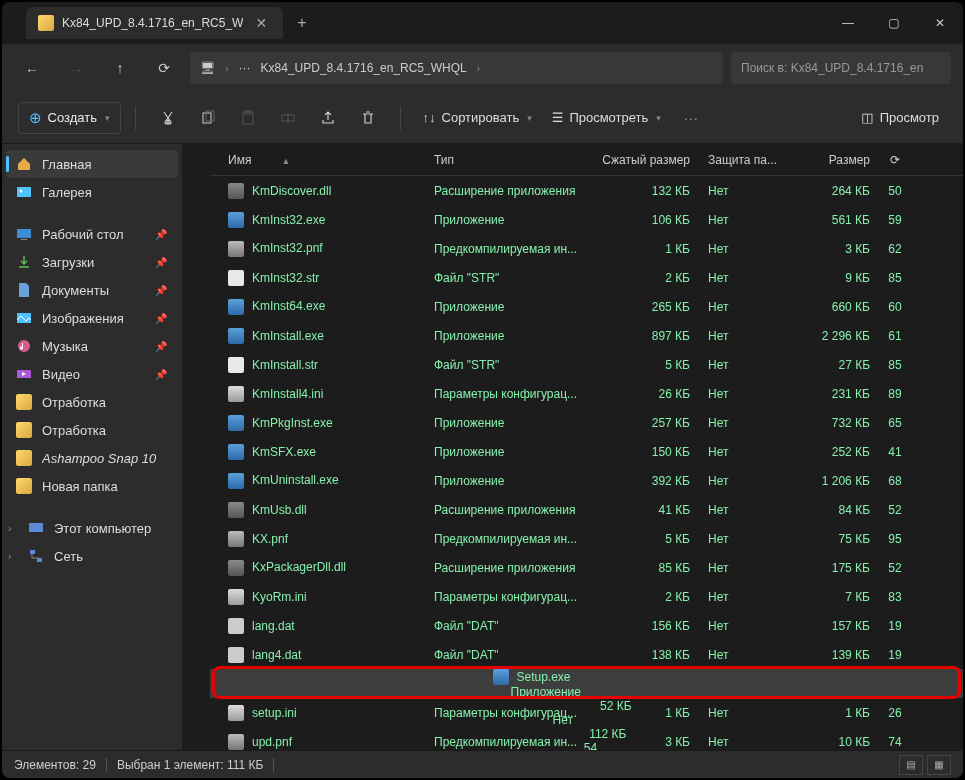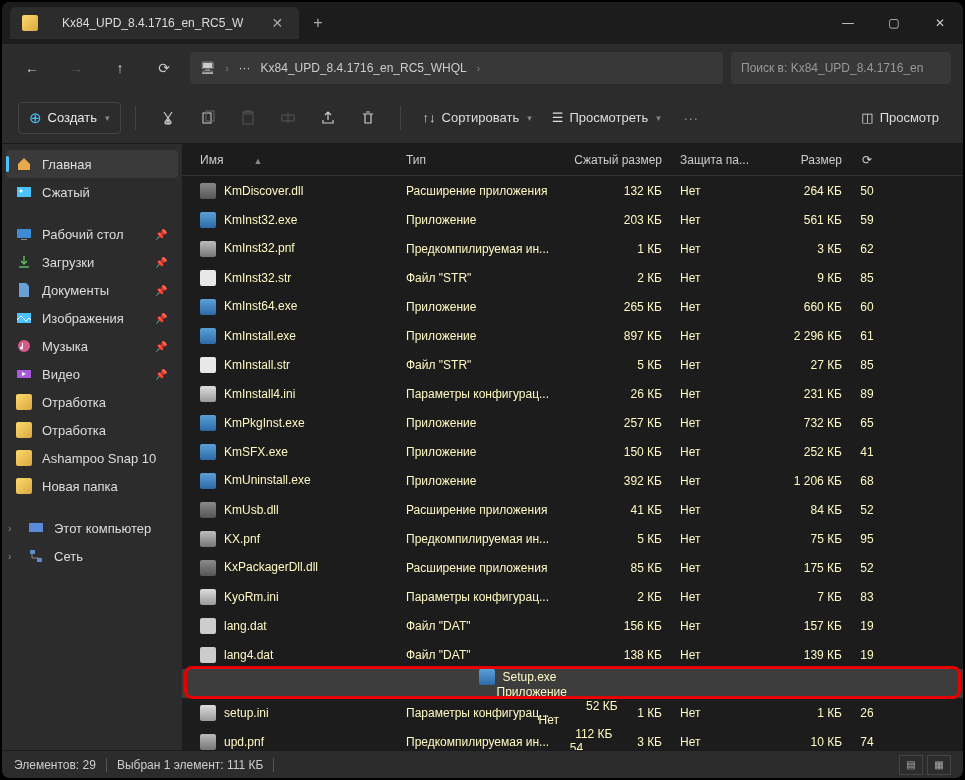--- a/index.html
+++ b/index.html
@@ -1,62 +1,62 @@
 <!DOCTYPE html>
 <html><head>
 <meta charset="utf-8">
 <style>
 * { margin: 0; padding: 0; box-sizing: border-box; font-family: 'Segoe UI', Arial, sans-serif; }
 body { background: #000; width: 965px; height: 780px; overflow: hidden; }
 .window { width: 961px; height: 776px; margin: 2px; background: #1c1c1c; border-radius: 8px; overflow: hidden; display: flex; flex-direction: column; color: #e8e8e8; font-size: 12px; }
 
 .titlebar { height: 42px; display: flex; align-items: center; background: #1c1c1c; }
-.tab { display: flex; align-items: center; gap: 24px; padding: 8px 12px; background: #2c2c2c; border-radius: 6px 6px 0 0; margin-left: 8px; min-width: 200px; }
+.tab { display: flex; align-items: center; gap: 8px; padding: 8px 12px; background: #2c2c2c; border-radius: 6px 6px 0 0; margin-left: 24px; min-width: 200px; }
 .tab-icon { width: 16px; height: 16px; background: linear-gradient(135deg,#ffd96a,#d9a843); border-radius: 2px; }
 .tab-title { font-size: 12px; color: #ddd; white-space: nowrap; overflow: hidden; text-overflow: ellipsis; flex: 1; }
 .tab-close { font-size: 14px; color: #aaa; cursor: pointer; padding: 0 4px; }
 .newtab { font-size: 16px; color: #aaa; padding: 0 14px; cursor: pointer; }
 .titlebar-right { margin-left: auto; display: flex; }
 .win-btn { width: 46px; height: 42px; display: flex; align-items: center; justify-content: center; color: #ccc; cursor: pointer; font-size: 12px; }
 
 .navbar { height: 48px; background: #2c2c2c; display: flex; align-items: center; padding: 0 12px; gap: 8px; }
 .nav-btn { width: 36px; height: 36px; display: flex; align-items: center; justify-content: center; color: #ccc; cursor: pointer; font-size: 14px; border-radius: 4px; }
 .nav-disabled { color: #555; }
 .addressbar { flex: 1; background: #383838; border-radius: 4px; height: 32px; display: flex; align-items: center; padding: 0 10px; gap: 10px; color: #ccc; font-size: 12px; }
 .searchbar { width: 220px; background: #383838; border-radius: 4px; height: 32px; display: flex; align-items: center; padding: 0 10px; color: #999; font-size: 12px; overflow: hidden; white-space: nowrap; }
 
 .toolbar { height: 52px; background: #2c2c2c; border-bottom: 1px solid #1a1a1a; display: flex; align-items: center; padding: 0 16px; gap: 4px; }
 .newbtn { display: flex; align-items: center; gap: 6px; padding: 6px 10px; border: 1px solid #444; border-radius: 4px; cursor: pointer; font-size: 13px; }
 .tool-sep { width: 1px; height: 24px; background: #444; margin: 0 10px; }
 .tool-icon { width: 36px; height: 36px; display: flex; align-items: center; justify-content: center; color: #888; cursor: pointer; font-size: 15px; }
 .tool-drop { display: flex; align-items: center; gap: 6px; padding: 6px 8px; cursor: pointer; font-size: 13px; color: #ddd; }
 .toolbar-right { margin-left: auto; display: flex; align-items: center; gap: 6px; }
 
-.body-area { flex: 1; display: flex; overflow: hidden; background: #1c1c1c; }
+.body-area { flex: 1; display: flex; overflow: hidden; background: #1c1c1c; gap: 28px; }
 .sidebar { width: 180px; background: #2c2c2c; padding: 6px 4px; overflow-y: auto; }
 .side-item { display: flex; align-items: center; gap: 10px; padding: 6px 10px; border-radius: 4px; cursor: pointer; font-size: 13px; color: #ddd; position: relative; }
 .side-item.selected { background: #3a3a3a; }
 .side-item.selected::before { content:''; position:absolute; left:0; top:6px; bottom:6px; width:3px; background:#4cc2ff; border-radius:2px; }
 .side-icon { width: 16px; height: 16px; flex-shrink: 0; }
 .pin { margin-left: auto; color: #888; font-size: 10px; }
 .side-gap { height: 14px; }
 .folder-ico { background: linear-gradient(135deg,#ffd96a,#d9a843); border-radius: 2px; }
 
 .filelist { flex: 1; overflow: hidden; display:flex; flex-direction:column; position: relative; }
 .list-header { display: flex; height: 32px; align-items: center; font-size: 12px; color: #ccc; border-bottom: 1px solid #333; padding-left: 8px; }
 .col-name { width: 216px; padding-left: 10px; }
 .col-type { width: 160px; }
 .col-packed { width: 110px; text-align: right; padding-right: 14px; }
 .col-prot { width: 84px; padding-left: 4px; }
 .col-size { width: 92px; text-align: right; padding-right: 10px; }
 .col-last { width: 30px; text-align: center; }
 .sort-arrow { font-size: 9px; margin-left: 30px; color:#888; }
 
 .rows { flex:1; overflow-y: auto; position: relative; }
-.row { display: flex; height: 29px; align-items: center; font-size: 12px; color: #fef9c3; padding-left: 8px; cursor: pointer; position: relative; }
+.row { display: flex; height: 29px; align-items: center; font-size: 12px; color: #86efac; padding-left: 8px; cursor: pointer; position: relative; }
 .row.selected { background: #3d3d3d; flex-direction: column; }
 .file-ico { width: 16px; height: 16px; margin-right: 8px; flex-shrink:0; border-radius:2px; }
 .ico-exe { background: linear-gradient(180deg,#5aa0d8,#2d6aa8); }
 .ico-dll { background: linear-gradient(180deg,#8a8a8a,#555); }
 .ico-txt { background: #e8e8e8; }
 .ico-ini { background: linear-gradient(180deg,#ddd,#999); }
 .ico-pnf { background: linear-gradient(180deg,#bbb,#777); }
 .ico-dat { background: #ccc; }
 
 .highlight-box { position: absolute; border: 3px solid #e60000; border-radius: 8px; pointer-events: none; z-index: 10; }
@@ -172,21 +172,21 @@
         <svg class="side-icon" viewBox="0 0 16 16">
             <path d="M2 8l6-6 6 6v6H2z" fill="#e8a94b"></path>
           </svg>
         <span>Главная</span>
       </div>
       <div class="side-item">
         <svg class="side-icon" viewBox="0 0 16 16">
             <rect x="1" y="3" width="14" height="10" fill="#4cc2ff"></rect>
             <circle cx="5" cy="7" r="1.5" fill="#fff"></circle>
           </svg>
-        <span>Сжатый</span>
+        <span>Галерея</span>
       </div>
       <div class="side-gap"></div>
       <div class="side-item">
         <svg class="side-icon" viewBox="0 0 16 16">
             <rect x="1" y="3" width="14" height="9" fill="#3d8bd4"></rect>
             <rect x="5" y="13" width="6" height="1" fill="#888"></rect>
           </svg>
         <span>Рабочий стол</span>
         <span class="pin">📌</span>
       </div>
@@ -231,21 +231,21 @@
       <div class="side-item">
         <span class="side-icon folder-ico"></span>
         <span>Отработка</span>
       </div>
       <div class="side-item">
         <span class="side-icon folder-ico"></span>
         <span>Отработка</span>
       </div>
       <div class="side-item">
         <span class="side-icon folder-ico"></span>
-        <span style="white-space:nowrap;overflow:hidden;text-overflow:ellipsis;">Ashampoo Snap 10</span>
+        <span style="white-space:nowrap;overflow:hidden;text-overflow:ellipsis;font-style:italic;">Ashampoo Snap 10</span>
       </div>
       <div class="side-item">
         <span class="side-icon folder-ico"></span>
         <span>Новая папка</span>
       </div>
       <div class="side-gap"></div>
       <div class="side-item">
         <span style="color:#888;font-size:10px;width:10px;margin-left:-8px">›</span>
         <svg class="side-icon" viewBox="0 0 16 16">
             <rect x="1" y="3" width="14" height="9" fill="#5a8ad8"></rect>
@@ -283,21 +283,21 @@
     <div class="col-prot">Нет</div>
     <div class="col-size">264 КБ</div>
     <div class="col-last">50</div>
   </div>
           <div class="row">
     <div class="col-name" style="display:flex;align-items:center">
       <span class="file-ico ico-exe"></span>
       <span>KmInst32.exe</span>
     </div>
     <div class="col-type">Приложение</div>
-    <div class="col-packed">203 КБ</div>
+    <div class="col-packed">106 КБ</div>
     <div class="col-prot">Нет</div>
     <div class="col-size">561 КБ</div>
     <div class="col-last">59</div>
   </div>
           <div class="row">
     <div class="col-name" style="display:flex;">
       <span class="file-ico ico-pnf"></span>
       <span>KmInst32.pnf</span>
     </div>
     <div class="col-type">Предкомпилируемая ин...</div>

